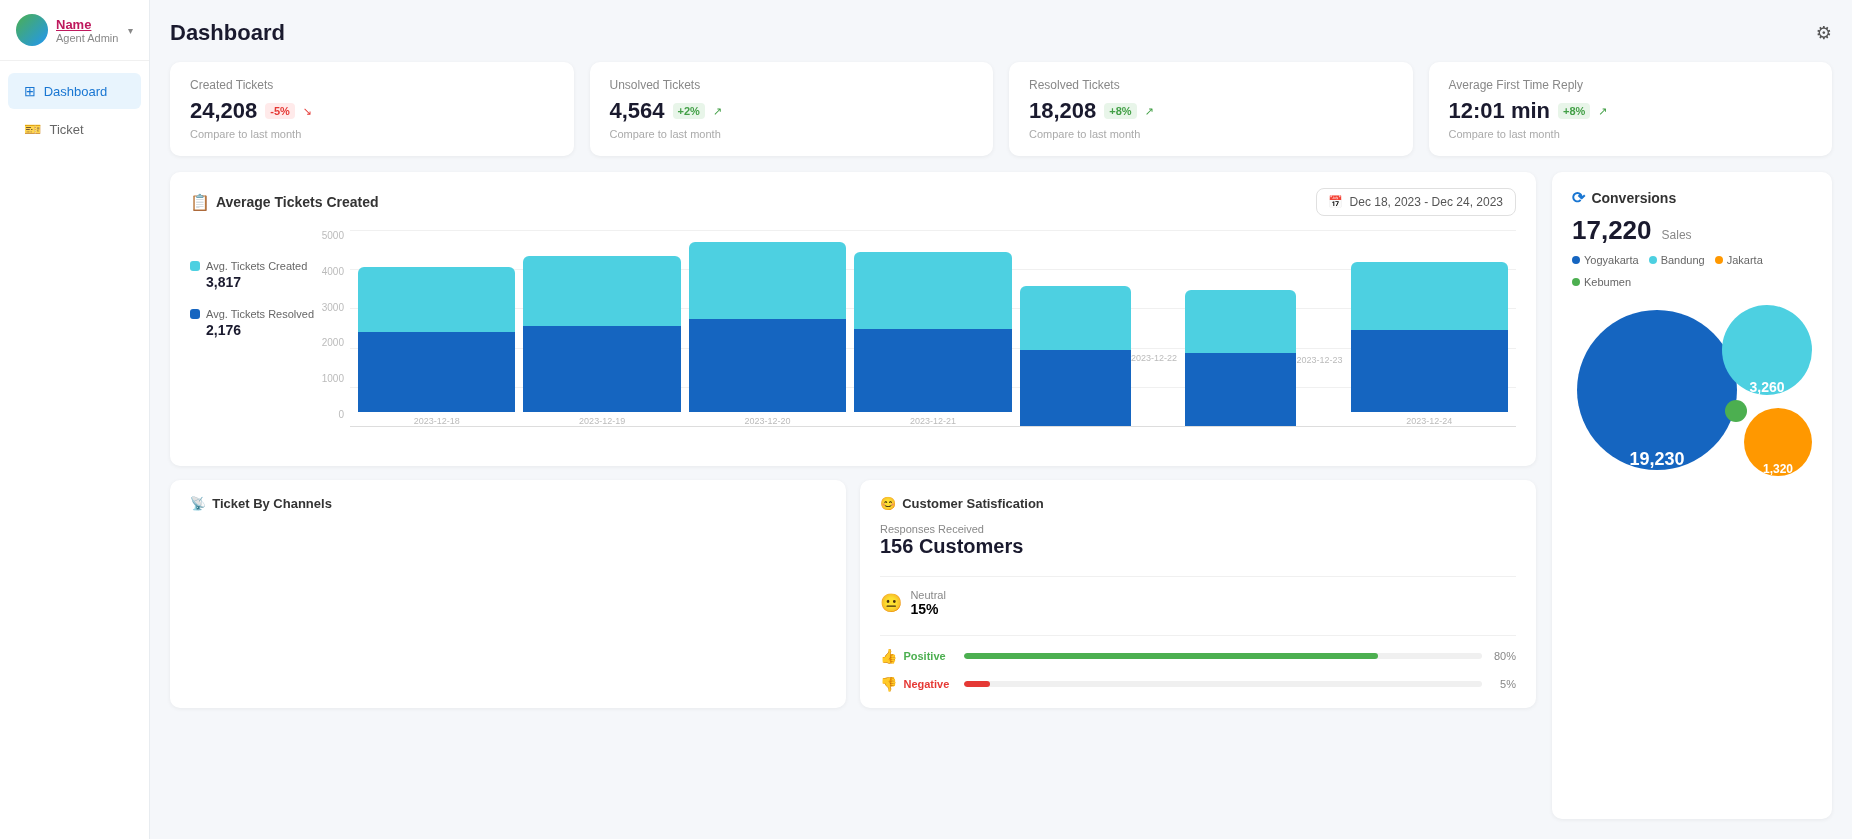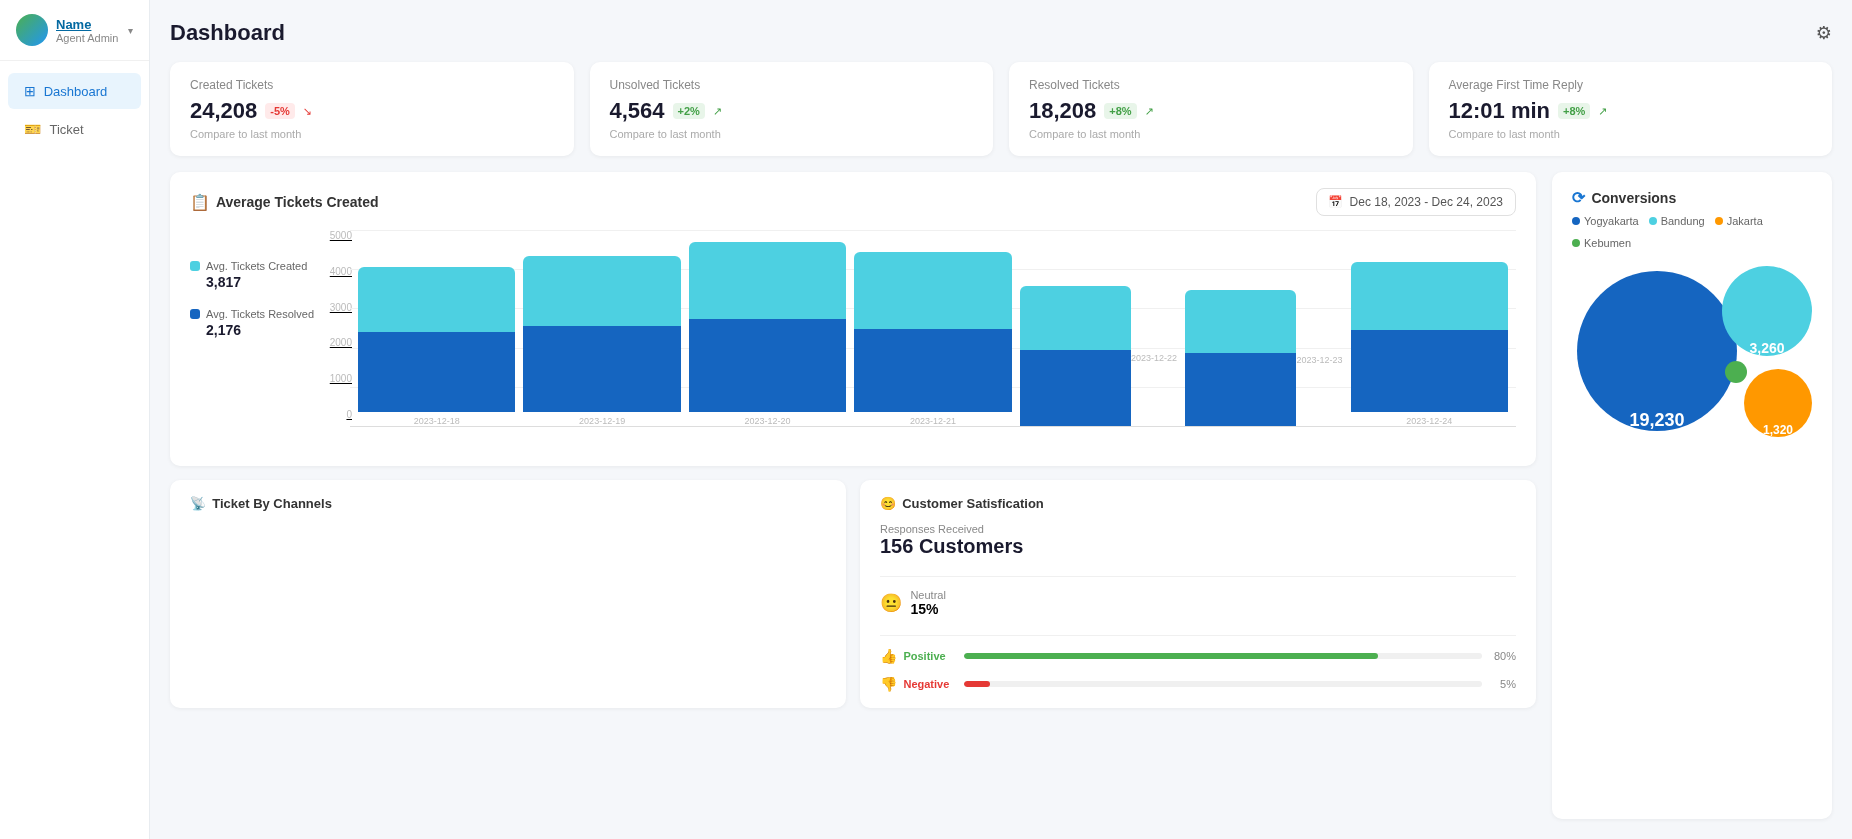--- a/index.html
+++ b/index.html
@@ -26,21 +26,21 @@
     .avatar {
       width: 32px; height: 32px;
       border-radius: 50%;
       background: linear-gradient(135deg, #4CAF50, #2196F3);
       flex-shrink: 0;
     }
     .sidebar-user-info {
       margin-left: 8px;
       flex: 1;
     }
-    .sidebar-user-name { font-size: 13px; font-weight: 600; color: #0369a1; text-decoration: underline; }
+    .sidebar-user-name { font-size: 13px; font-weight: 600; color: #be185d; text-decoration: underline; }
     .sidebar-user-role { font-size: 11px; color: #888; }
     .sidebar-chevron { font-size: 10px; color: #888; margin-left: 4px; }
     .sidebar-nav { padding: 10px 0; flex: 1; }
     .sidebar-item {
       display: flex;
       align-items: center;
       padding: 10px 16px;
       cursor: pointer;
       border-radius: 6px;
       margin: 2px 8px;
@@ -138,23 +138,23 @@
     }
     .chart-legend {
       display: flex; flex-direction: column; gap: 10px;
       position: absolute; left: 0; top: 30px;
     }
     .legend-item { display: flex; flex-direction: column; gap: 2px; }
     .legend-row { display: flex; align-items: center; gap: 6px; font-size: 11px; color: #666; }
     .legend-dot { width: 10px; height: 10px; border-radius: 3px; flex-shrink: 0; }
     .legend-val { font-size: 14px; font-weight: 700; color: #1a1a2e; margin-left: 16px; }
     .y-axis {
-      position: absolute; left: 128px; top: 0; bottom: 30px; width: 40px;
+      position: absolute; left: 120px; top: 0; bottom: 30px; width: 40px;
       display: flex; flex-direction: column; justify-content: space-between;
-      align-items: flex-end; padding-right: 6px; text-decoration: underline;
+      align-items: flex-end; padding-right: 6px;
     }
     .y-label { font-size: 10px; color: #bbb; }
 
     
     .lower-row {
       display: grid;
       grid-template-columns: 1fr 1fr;
       gap: 14px;
     }
     .lower-card {
@@ -457,20 +457,24 @@
 
       </div>
     </div>
 
     <div class="right-panel">
       <div class="conversion-card">
         <div class="conversion-title">
           <span class="conversion-icon">⟳</span>
           <span>Conversions</span>
         </div>
+        <div style="display:flex;align-items:baseline;gap:6px;margin-bottom:8px;">
+          <span class="conversion-value">17,220</span>
+          <span class="conversion-sub">Sales</span>
+        </div>
         <div class="conversion-legend">
           <div class="conv-legend-item">
             <div class="conv-dot" style="background:#1565c0;"></div>
             <span>Yogyakarta</span>
           </div>
           <div class="conv-legend-item">
             <div class="conv-dot" style="background:#4dd0e1;"></div>
             <span>Bandung</span>
           </div>
           <div class="conv-legend-item">

